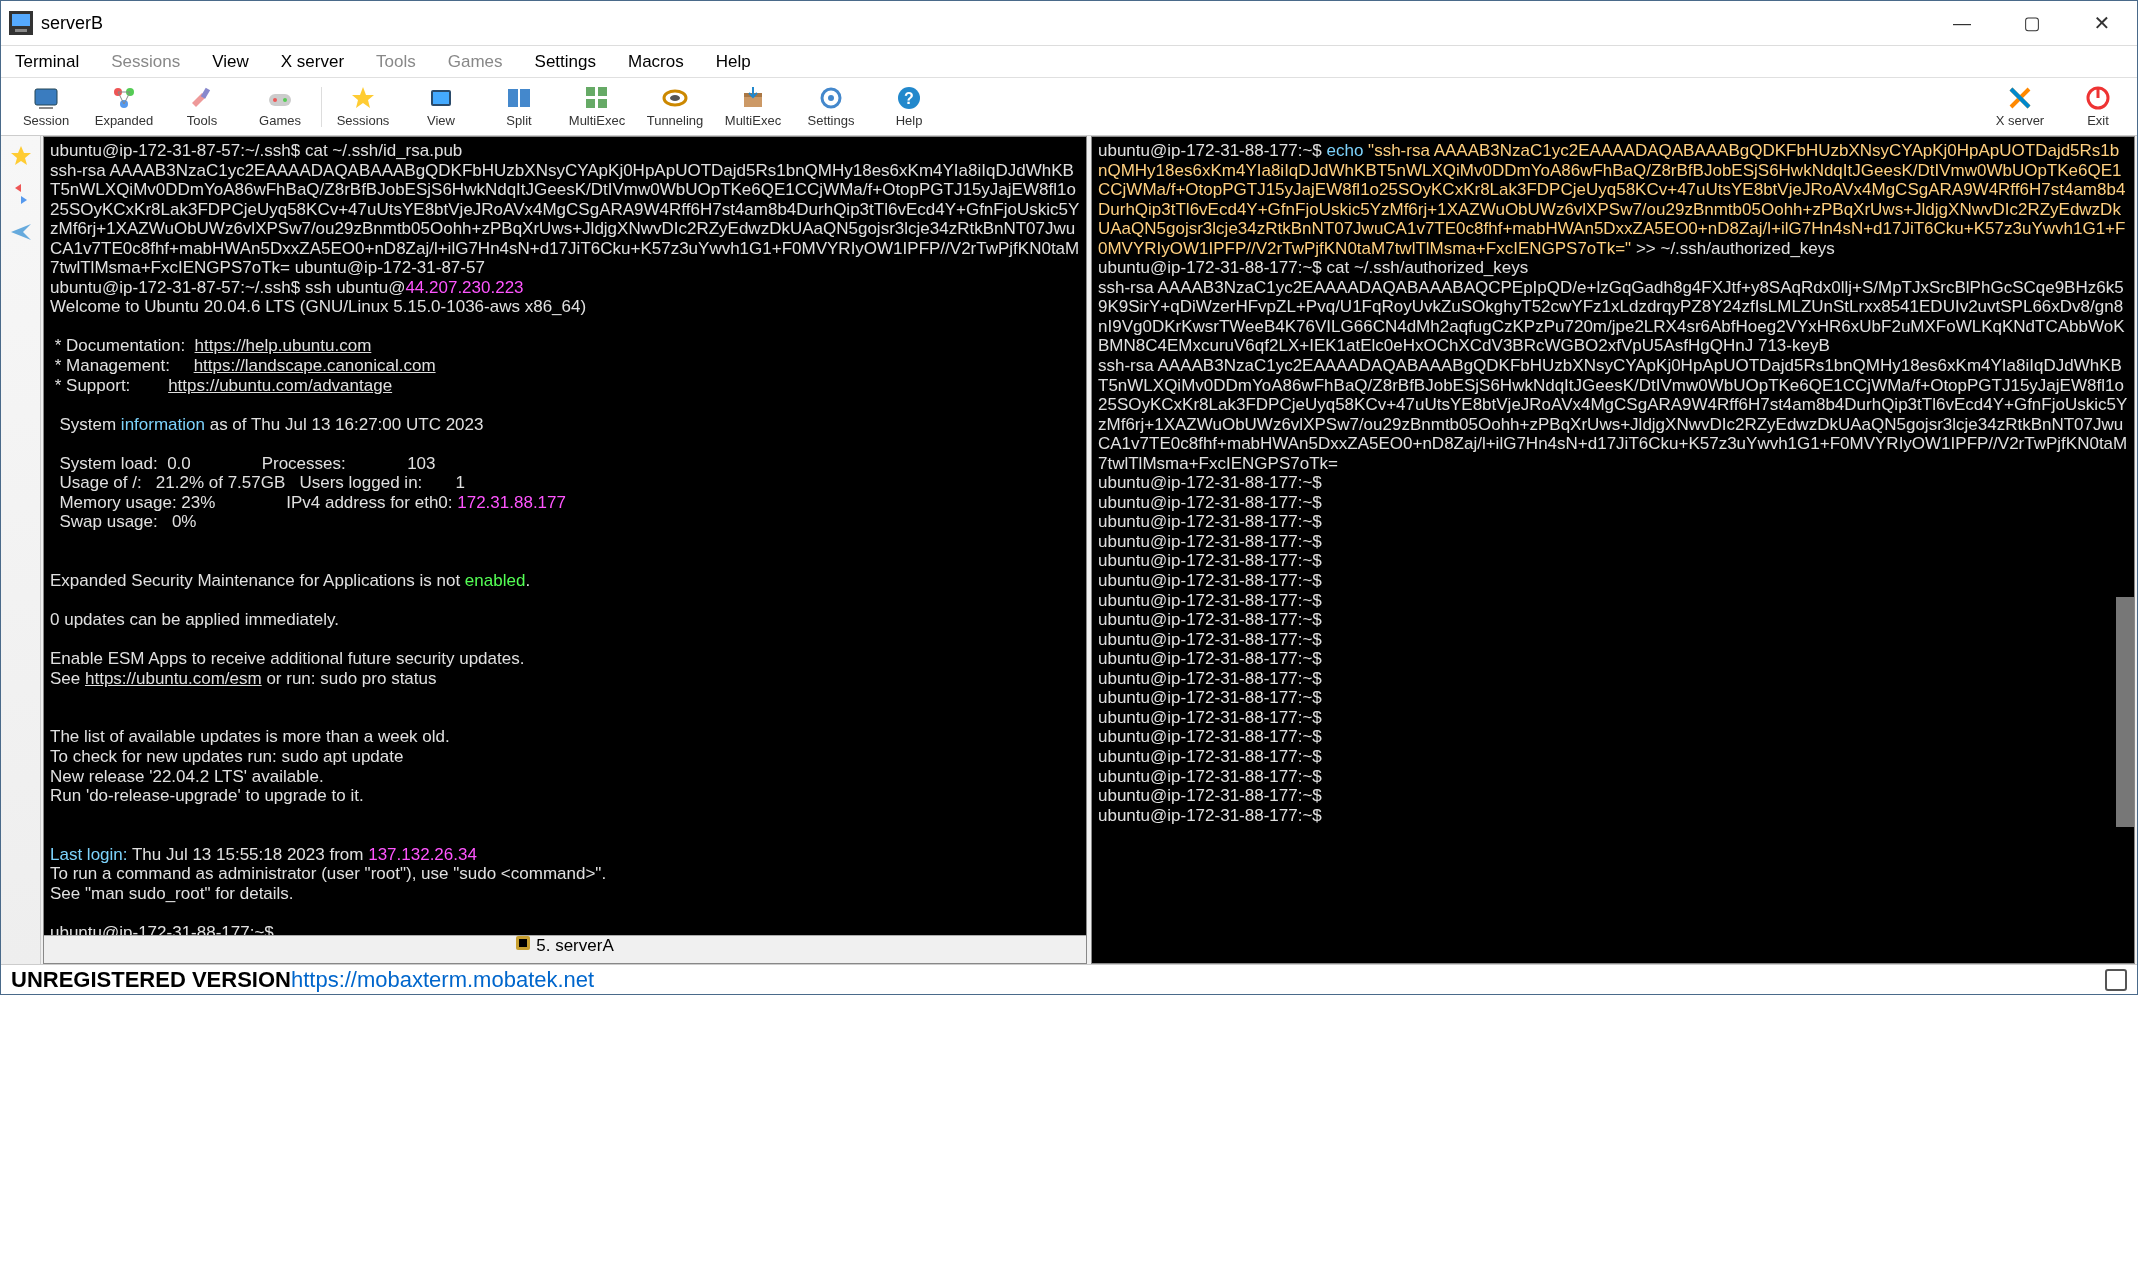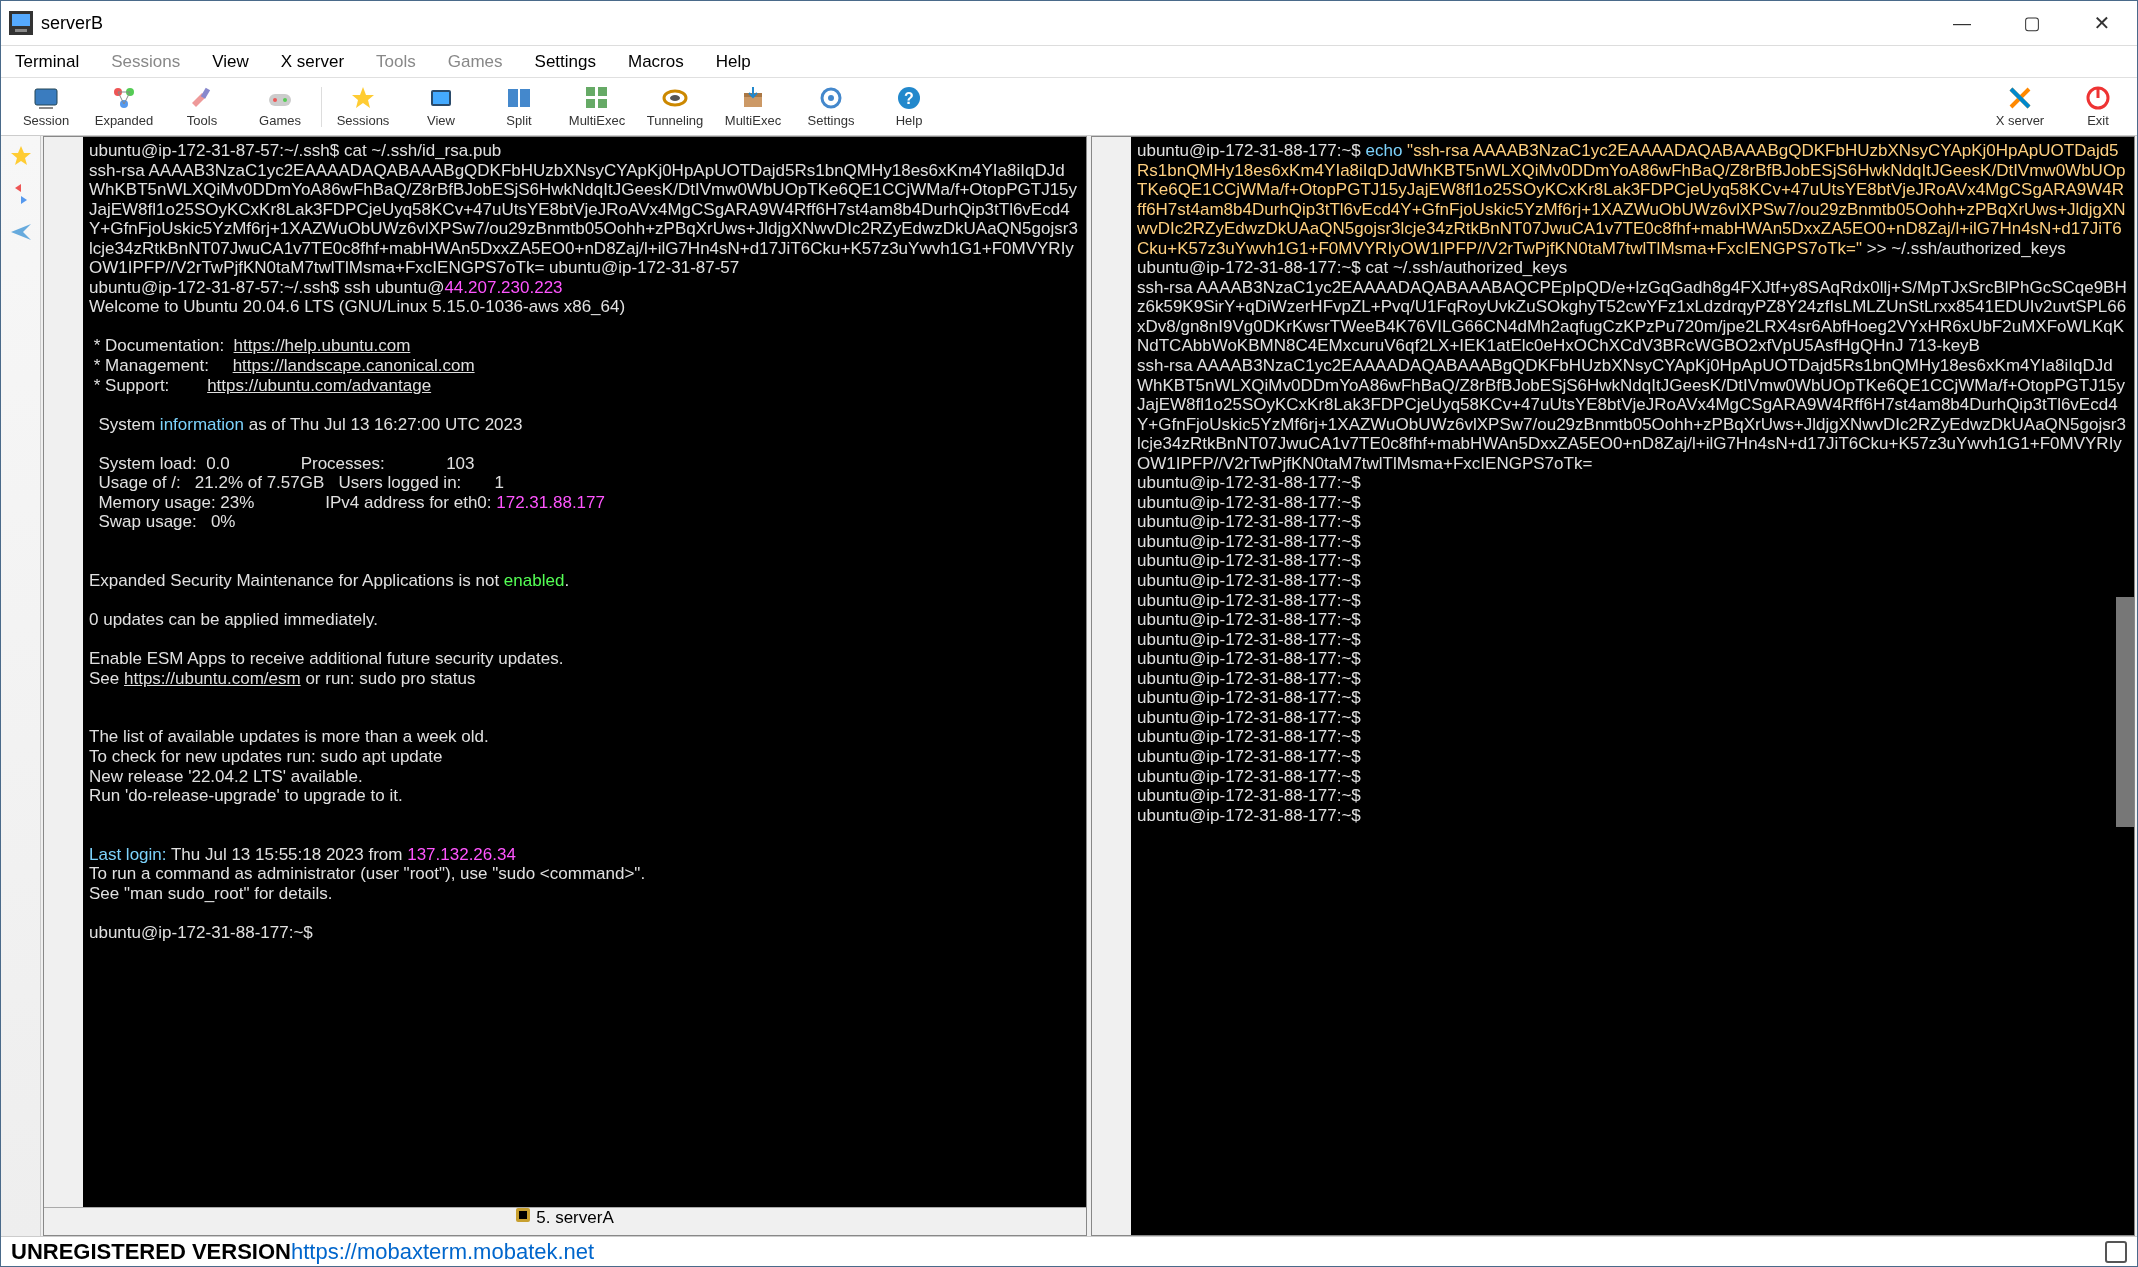--- a/index.html
+++ b/index.html
@@ -1,17 +1,17 @@
 <!DOCTYPE html>
 <html><head>
 <meta charset="utf-8">
 <style>
 * { margin:0; padding:0; box-sizing:border-box; font-family:"Segoe UI",Tahoma,sans-serif; }
 body { background:#fff; font-size:14px; overflow:hidden; }
-.window { width:2138px; height:1267px; border:1px solid #4a6a8a; display:flex; flex-direction:column; background:#f0f0f0; }
+.window { width:2138px; height:995px; border:1px solid #4a6a8a; display:flex; flex-direction:column; background:#f0f0f0; }
 
 .titlebar { height:45px; display:flex; align-items:center; background:#fff; border-bottom:1px solid #ddd; padding-left:8px; }
 .titlebar .app-icon { width:24px;height:24px;margin-right:8px; }
 .titlebar .title { font-size:18px; flex:1; }
 .win-btns { display:flex; height:100%; }
 .win-btn { width:70px; display:flex; align-items:center; justify-content:center; font-size:18px; color:#333; }
 .win-btn:last-child { font-size:20px; }
 
 .menubar { height:32px; display:flex; align-items:center; background:#fff; border-bottom:1px solid #e0e0e0; padding-left:4px; gap:12px; }
 .menubar .m { padding:4px 10px; font-size:17px; }
@@ -23,21 +23,21 @@
 .tool-sep { width:1px; height:40px; background:#ddd; margin:0 2px; }
 .tool-right { margin-left:auto; display:flex; }
 
 .workspace { flex:1; display:flex; min-height:0; }
 
 .sidebar { width:40px; background:linear-gradient(#f7f7f7,#eee); border-right:1px solid #ccc; display:flex; flex-direction:column; align-items:center; gap:10px; padding-top:6px; }
 .sidebar .sb { width:28px;height:28px; display:flex;align-items:center;justify-content:center; font-size:20px; }
 
 .panes { flex:1; display:flex; min-height:0; }
 .pane { flex:1; display:flex; flex-direction:column; border:1px solid #888; margin:0 2px; min-width:0; }
-.term { flex:1; background:#000; color:#e0e0e0; font-family:"Consolas","DejaVu Sans Mono",monospace; font-size:17px; line-height:1.15; padding:4px 6px; overflow:hidden; white-space:pre-wrap; word-break:break-all; position:relative;margin-left:39px;}
+.term { flex:1; background:#000; color:#e0e0e0; font-family:"Consolas","DejaVu Sans Mono",monospace; font-size:17px; line-height:1.15; padding:4px 6px; overflow:hidden; white-space:pre-wrap; word-break:break-all; position:relative;}
 .term .prompt { color:#e0e0e0; }
 .term .cmd { color:#e0e0e0; }
 .term .green { color:#54ff54; }
 .term .cyan { color:#7dd3fc; }
 .term .magenta { color:#ff55ff; }
 .term .link { text-decoration:underline; }
 .term .string { color:#ffd080; }
 .term-scroll { position:absolute; right:0; top:460px; width:18px; height:230px; background:#777; }
 .tabbar { height:28px; background:#f0f0f0; border-top:1px solid #aaa; display:flex; align-items:flex-start; justify-content:center; font-size:17px; }
 .tabbar .dot { width:14px;height:14px; background:#c8a030; margin-right:6px; border-radius:2px; position:relative;}

